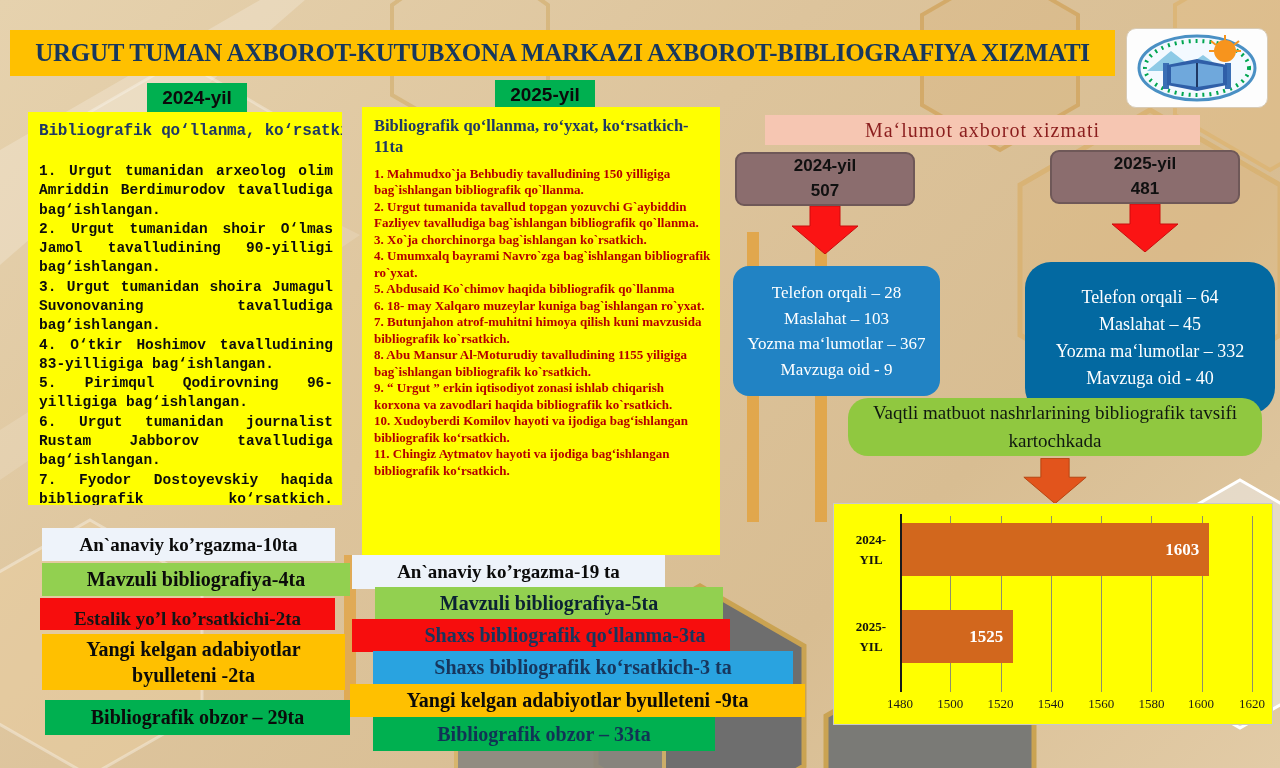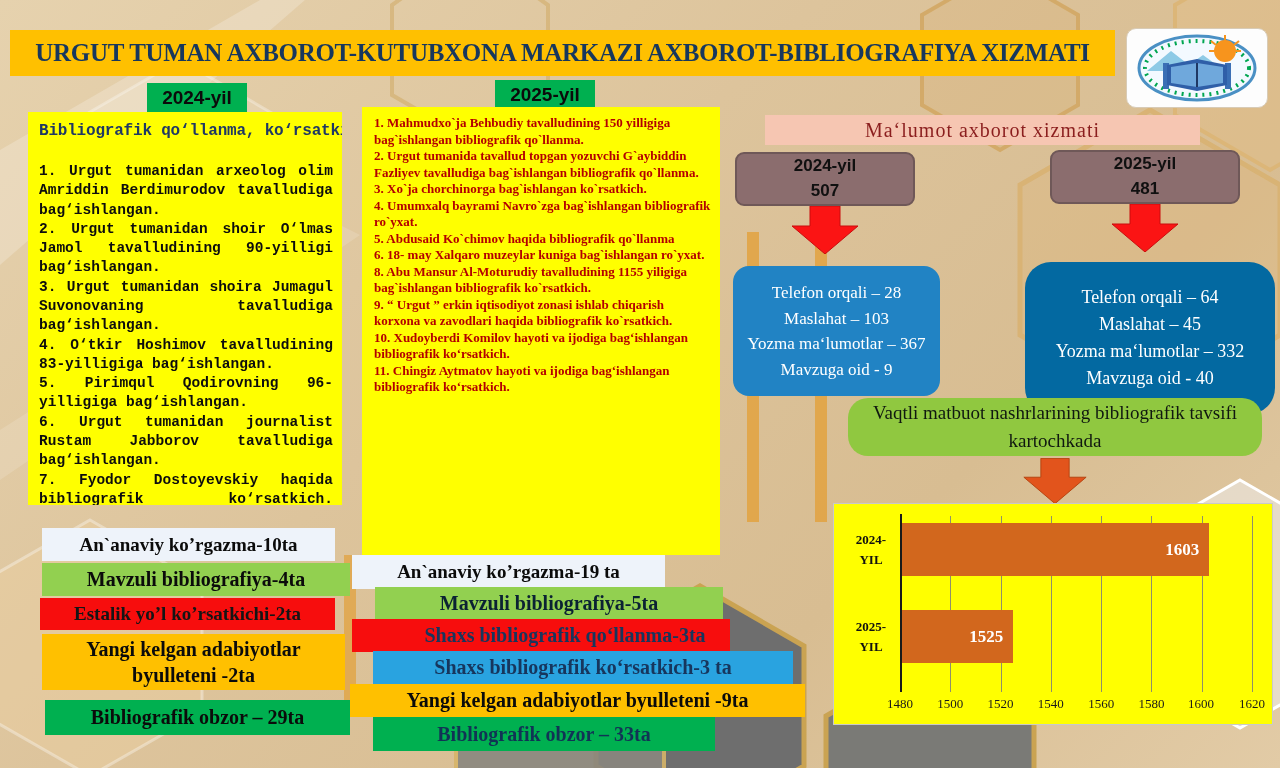--- a/index.html
+++ b/index.html
@@ -83,21 +83,21 @@
   #chart .axis-line { position:absolute; width:2px; background:#1a1a1a; }
   #chart .bar { position:absolute; height:53px; }
   #chart .bar-value { position:absolute; right:10px; top:50%; transform:translateY(-50%); color:#ffffff; font-weight:700; font-size:17px; }
   #chart .cat-label { position:absolute; left:8px; width:58px; text-align:center; font-weight:700; font-size:13px; color:#111; white-space:pre-line; line-height:1.5; }
   #chart .tick-label { position:absolute; width:52px; margin-left:-26px; text-align:center; font-size:13px; color:#1a1a1a; }
 
   
   .stat { display:flex; align-items:center; justify-content:center; text-align:center; font-weight:700; z-index:2; position:absolute; }
   #s24-0 { left:42px;  top:528px; width:293px; height:33px; background:#eef3fa; color:#0b0b0b; font-size:19px; }
   #s24-1 { left:42px;  top:563px; width:308px; height:33px; background:#92d050; color:#0b0b0b; font-size:20px; }
-  #s24-2 { left:40px;  top:598px; width:295px; height:32px; background:#f70d0d; color:#151515; font-size:19px; }
+  #s24-2 { left:40px;  top:598px; width:295px; height:32px; background:#f70d0d; color:#151515; font-size:19px;align-items:flex-end; }
   #s24-3 { left:42px;  top:634px; width:303px; height:56px; background:#ffc000; color:#0b0b0b; font-size:20px; line-height:1.3; }
   #s24-4 { left:45px;  top:700px; width:305px; height:35px; background:#00b050; color:#0b0b0b; font-size:20px; }
   #s25-0 { left:352px; top:555px; width:313px; height:34px; background:#eef3fa; color:#0b0b0b; font-size:19px; }
   #s25-1 { left:375px; top:587px; width:348px; height:33px; background:#92d050; color:#0b2233; font-size:20px; }
   #s25-2 { left:352px; top:619px; width:378px; height:33px; background:#f70d0d; color:#17365d; font-size:20px;padding-left:48px; }
   #s25-3 { left:373px; top:651px; width:420px; height:33px; background:#29a3e0; color:#17365d; font-size:20px; }
   #s25-4 { left:350px; top:684px; width:455px; height:33px; background:#ffc000; color:#0b0b0b; font-size:20px; }
   #s25-5 { left:373px; top:717px; width:342px; height:34px; background:#00b050; color:#113355; font-size:20px; }
 </style>
 </head>
@@ -158,26 +158,28 @@
   <p>1. Urgut tumanidan arxeolog olim Amriddin Berdimurodov tavalludiga bag‘ishlangan.</p>
   <p>2. Urgut tumanidan shoir O‘lmas Jamol tavalludining 90-yilligi bag‘ishlangan.</p>
   <p>3. Urgut tumanidan shoira Jumagul Suvonovaning tavalludiga bag‘ishlangan.</p>
   <p>4. O‘tkir Hoshimov tavalludining 83-yilligiga bag‘ishlangan.</p>
   <p>5. Pirimqul Qodirovning 96-yilligiga bag‘ishlangan.</p>
   <p>6. Urgut tumanidan journalist Rustam Jabborov tavalludiga bag‘ishlangan.</p>
   <p>7.  Fyodor Dostoyevskiy haqida bibliografik ko‘rsatkich. qadamjolariga bag‘ishlangan bibliografik ko‘rsatkich.</p>
 </div>
 
 <div class="abs yellow-panel" id="mid-box">
+  <h3>Bibliografik qo‘llanma, ro‘yxat, ko‘rsatkich-11ta</h3>
   <p>1.  Mahmudxo`ja Behbudiy tavalludining 150 yilligiga bag`ishlangan bibliografik qo`llanma.</p>
   <p>2. Urgut tumanida tavallud topgan yozuvchi G`aybiddin Fazliyev tavalludiga bag`ishlangan bibliografik qo`llanma.</p>
   <p>3. Xo`ja chorchinorga bag`ishlangan ko`rsatkich.</p>
   <p>4. Umumxalq bayrami Navro`zga bag`ishlangan bibliografik  ro`yxat.</p>
   <p>5. Abdusaid Ko`chimov haqida bibliografik qo`llanma</p>
   <p>6. 18- may Xalqaro muzeylar kuniga bag`ishlangan ro`yxat.</p>
+  <p>7. Butunjahon  atrof-muhitni himoya qilish kuni mavzusida bibliografik ko`rsatkich.</p>
   <p>8. Abu Mansur Al-Moturudiy  tavalludining  1155 yiligiga bag`ishlangan  bibliografik ko`rsatkich.</p>
   <p>9. “ Urgut ” erkin   iqtisodiyot  zonasi  ishlab  chiqarish korxona  va zavodlari haqida  bibliografik  ko`rsatkich.</p>
   <p>10. Xudoyberdi Komilov hayoti va ijodiga bag‘ishlangan bibliografik ko‘rsatkich.</p>
   <p>11. Chingiz Aytmatov hayoti va ijodiga bag‘ishlangan bibliografik ko‘rsatkich.</p>
 </div>
 
 <div class="abs" id="salmon-bar">
   <span>Ma‘lumot  axborot  xizmati</span>
 </div>
 

